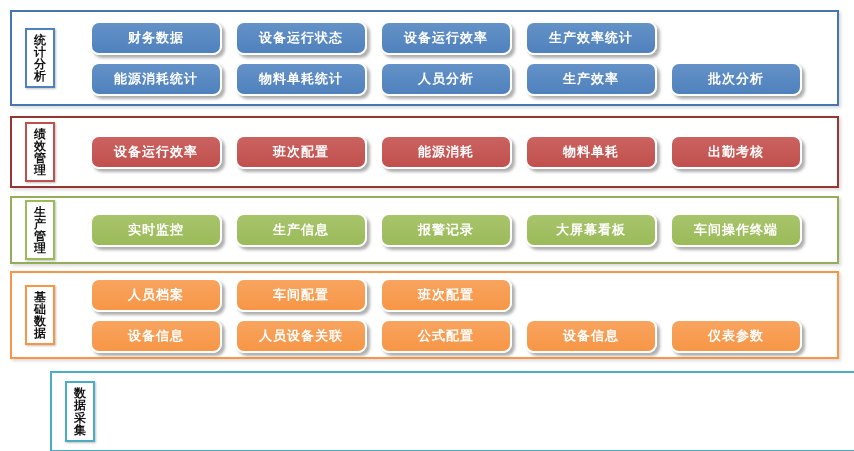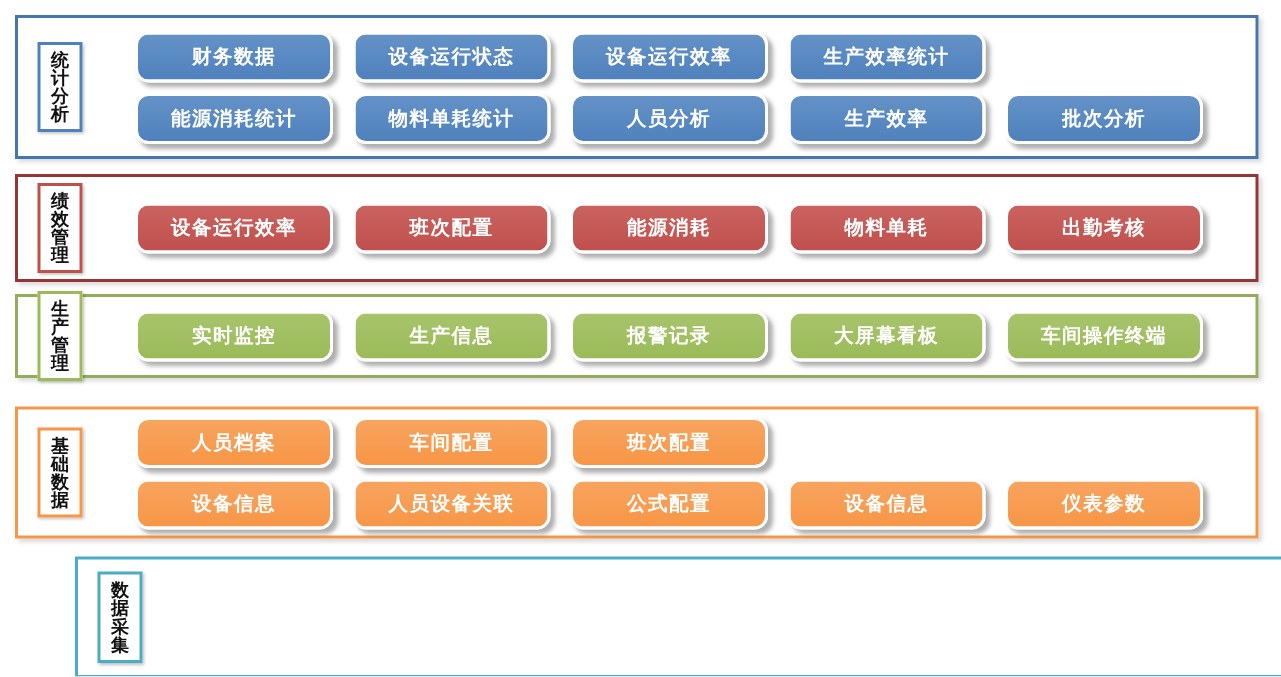--- a/index.html
+++ b/index.html
@@ -15,21 +15,21 @@
     left: 10px; width: 829px;
     background: #ffffff;
     border: 2px solid #999;
     box-shadow: 2px 2px 3px rgba(0,0,0,0.15);
     display: flex;
     align-items: center;
     box-sizing: border-box;
   }
   .band-1 { top: 10px;  height: 96px; border-color: #4576ad; }
   .band-2 { top: 116px; height: 72px; border-color: #963634; }
-  .band-3 { top: 196px; height: 56px; border-color: #94ad58; }
+  .band-3 { top: 196px; height: 68px; border-color: #94ad58; }
   .band-4 { top: 271px; height: 88px; border-color: #f79646; }
   .band-5 { top: 371px; height: 81px; border-color: #4bacc6; margin-left: 40px; }
 
   .label-area {
     width: 78px;
     display: flex;
     justify-content: flex-start;
     padding-left: 13px;
     box-sizing: border-box;
     flex: 0 0 auto;

